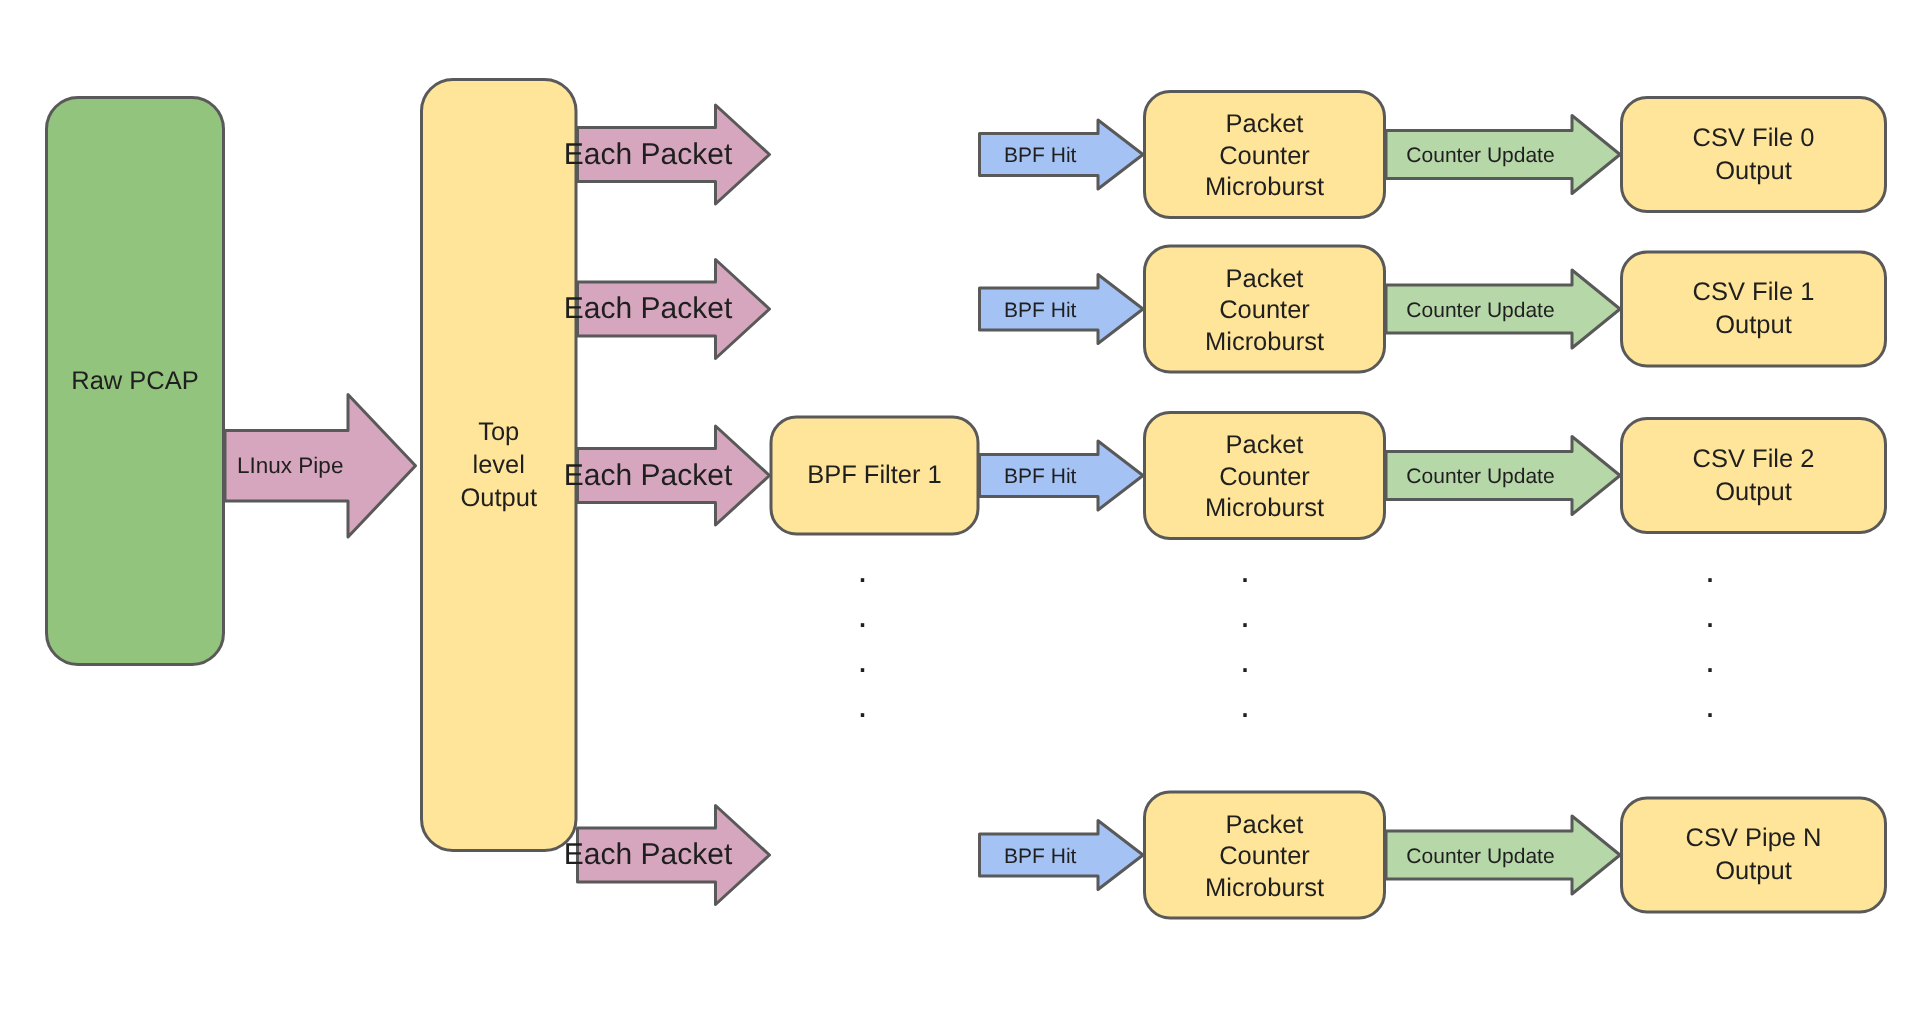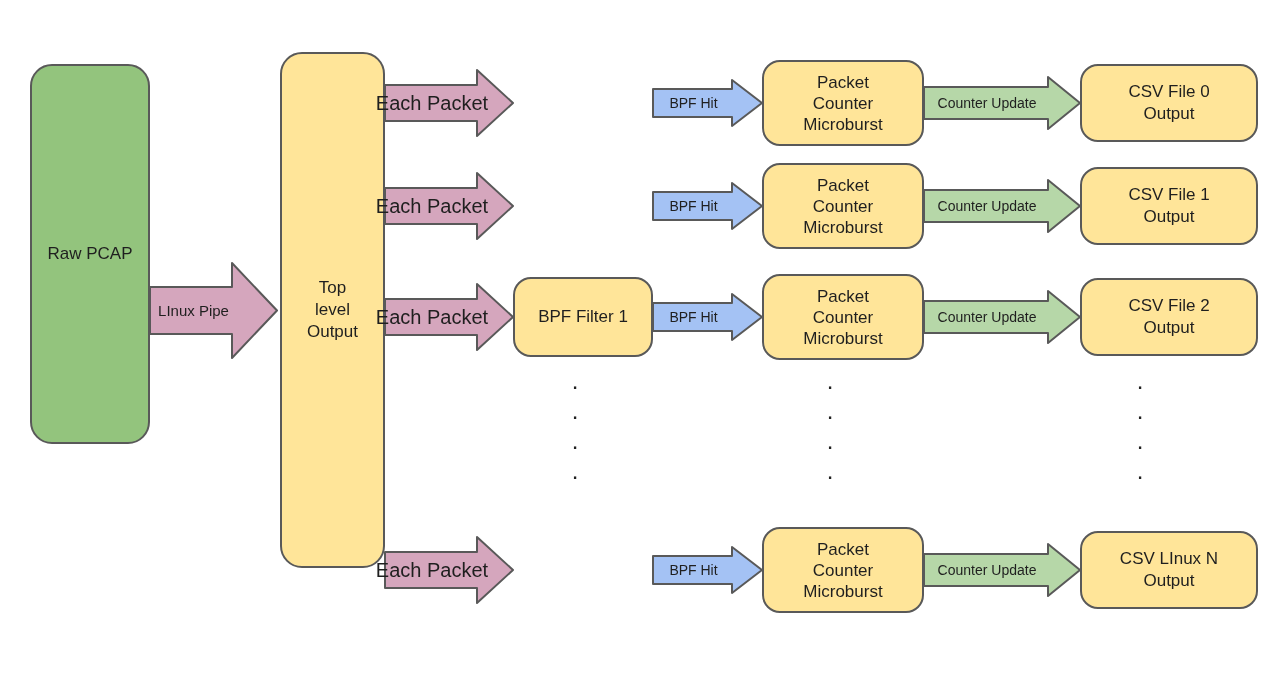--- a/index.html
+++ b/index.html
@@ -244,18 +244,18 @@
       <span>Counter</span>
       <span>Microburst</span>
     </div>
     <div class="arrow update-arrow">
       <svg width="156" height="52" viewBox="0 0 156 52">
           <polygon points="0,10 124,10 124,0 156,26 124,52 124,42 0,42"></polygon>
         </svg>
       <span class="arrow-label">Counter Update</span>
     </div>
     <div class="box csv-box">
-      <span>CSV LInux N</span>
+      <span>CSV Pipe N</span>
       <span>Output</span>
     </div>
   </div>
 
 </div>
 
 </body></html>

